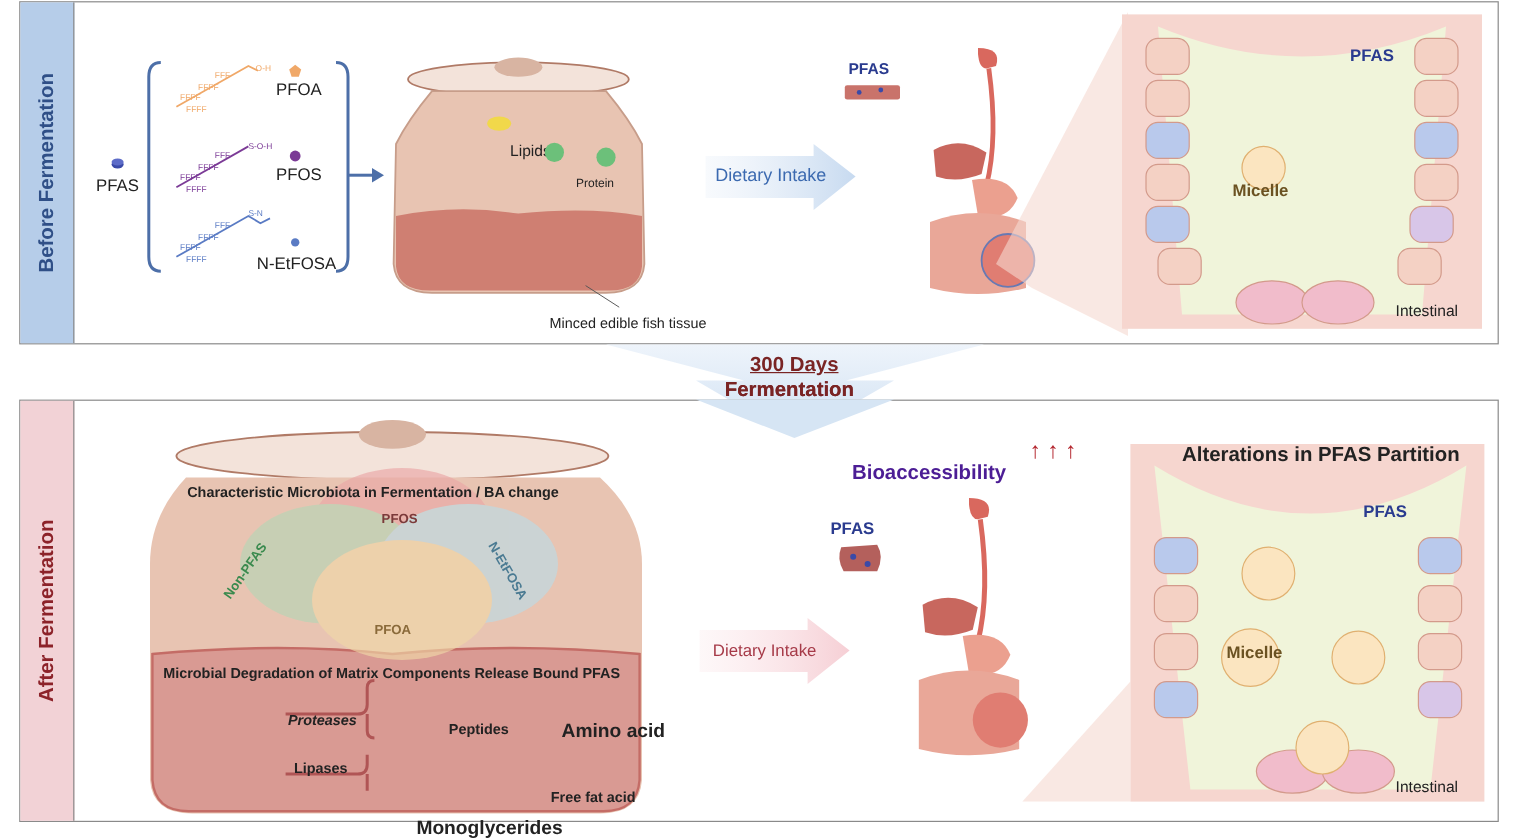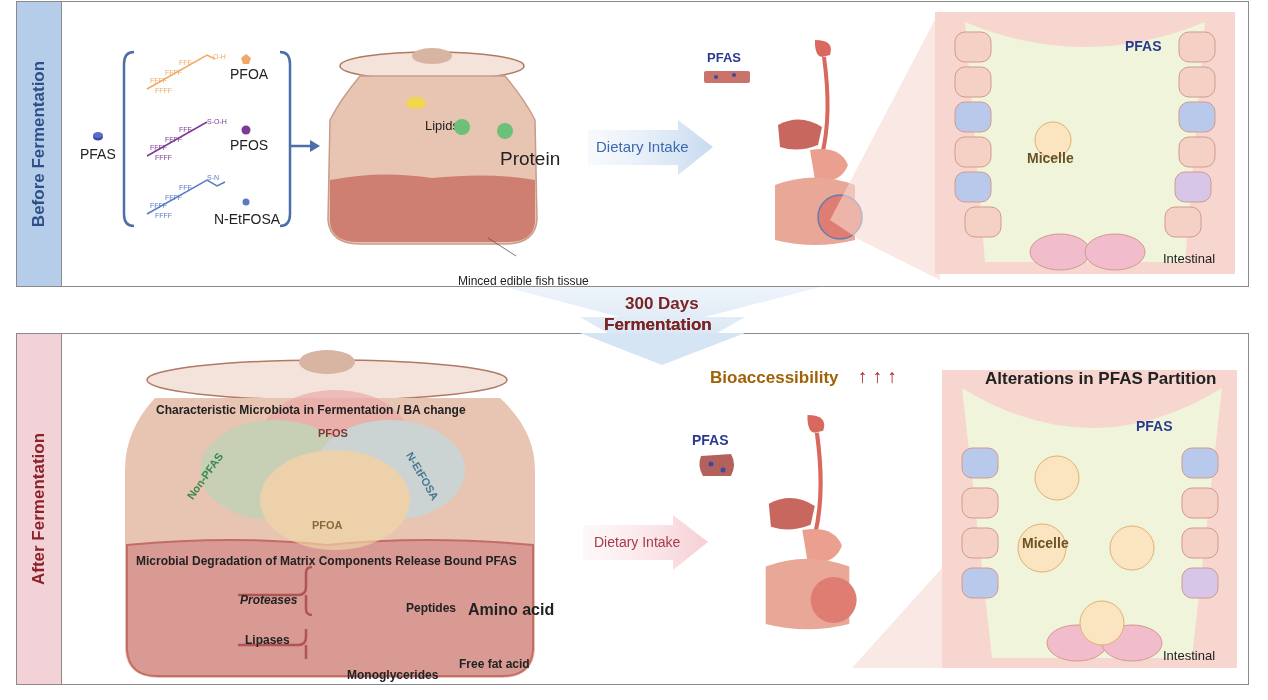--- a/index.html
+++ b/index.html
@@ -85,31 +85,31 @@
   </svg>
 <div class="t" style="left:214px;top:211px;font-size:14px;">N-EtFOSA</div>
 
 <svg style="left:320px;top:40px;width:225px;height:210px;" viewBox="0 0 225 210">
   <ellipse cx="112" cy="26" rx="92" ry="14" fill="#f3e3da" stroke="#b07a66" stroke-width="1.5"></ellipse>
   <ellipse cx="112" cy="16" rx="20" ry="8" fill="#d8b4a2"></ellipse>
   <path d="M40 36 Q20 60 10 80 L8 180 Q10 204 40 204 L185 204 Q215 204 217 180 L215 80 Q205 60 185 36 Z" fill="#e8c4b2" stroke="#c79d8a" stroke-width="1.5"></path>
   <path d="M10 140 Q60 130 112 138 Q170 132 215 140 L215 182 Q213 202 188 202 L38 202 Q12 202 10 182 Z" fill="#cf7f72"></path>
 </svg>
 <div class="t" style="left:425px;top:118px;font-size:13px;">Lipids</div>
-<div class="t" style="left:500px;top:148px;font-size:19px;">Protein</div>
+<div class="t" style="left:480px;top:148px;font-size:10px;">Protein</div>
 <svg style="left:405px;top:95px;width:22px;height:16px;">
     <ellipse cx="11" cy="8" rx="10" ry="6" fill="#f1d84a"></ellipse>
   </svg>
 <svg style="left:452px;top:118px;width:20px;height:18px;">
     <circle cx="10" cy="9" r="8" fill="#6cc07a"></circle>
   </svg>
 <svg style="left:495px;top:122px;width:20px;height:18px;">
     <circle cx="10" cy="9" r="8" fill="#6cc07a"></circle>
   </svg>
-<div class="t" style="left:458px;top:262px;font-size:12px;margin-top:12px;">Minced edible fish tissue</div>
+<div class="t" style="left:458px;top:262px;font-size:12px;">Minced edible fish tissue</div>
 <svg style="left:488px;top:238px;width:30px;height:20px;">
     <line x1="0" y1="0" x2="28" y2="18" stroke="#555" stroke-width="0.8"></line>
   </svg>
 
 <svg style="left:588px;top:120px;width:125px;height:55px;" viewBox="0 0 125 55">
   <defs>
       <linearGradient id="gb" x1="0" x2="1">
         <stop offset="0" stop-color="#e6eef8" stop-opacity="0.3"></stop>
         <stop offset="1" stop-color="#c7daf0"></stop>
       </linearGradient>
@@ -163,21 +163,21 @@
 
 <svg style="left:505px;top:287px;width:315px;height:80px;" viewBox="0 0 315 80">
   <defs>
       <linearGradient id="gt" x1="0" x2="0" y1="0" y2="1">
         <stop offset="0" stop-color="#eef4fb"></stop>
         <stop offset="1" stop-color="#cfe0f2"></stop>
       </linearGradient>
     </defs>
   <path d="M0 0 L315 0 L200 30 L240 30 L157 78 L75 30 L115 30Z" fill="url(#gt)"></path>
 </svg>
-<div class="t b" style="left:625px;top:294px;font-size:17px;color:#7a2424;">300 Days</div>
+<div class="t b" style="left:625px;top:294px;font-size:17px;color:#7a2424;text-decoration:underline;">300 Days</div>
 <div class="t b" style="left:604px;top:315px;font-size:17px;color:#7a2424;">Fermentation</div>
 
 <div class="panel panel-bottom">
   <div class="side side-bottom">
     <div class="side-label">After Fermentation</div>
   </div>
 </div>
 
 <svg style="left:580px;top:333px;width:165px;height:34px;" viewBox="0 0 165 34">
   <path d="M0 0 L165 0 L82 32Z" fill="#d6e5f4"></path>
@@ -204,26 +204,26 @@
 
 <div class="t b" style="left:136px;top:554px;font-size:12px;">Microbial Degradation of Matrix Components Release Bound PFAS</div>
 <svg style="left:238px;top:567px;width:70px;height:50px;">
     <path d="M0 28 L60 28 M60 28 Q68 28 68 20 L68 6 Q68 0 74 0 M68 28 L68 42 Q68 48 74 48" stroke="#b05555" stroke-width="2.5" fill="none"></path>
   </svg>
 <svg style="left:238px;top:625px;width:70px;height:40px;">
     <path d="M0 20 L60 20 M60 20 Q68 20 68 12 L68 4 M68 20 L68 34" stroke="#b05555" stroke-width="2.5" fill="none"></path>
   </svg>
 <div class="t b" style="left:240px;top:593px;font-size:12px;font-style:italic;">Proteases</div>
 <div class="t b" style="left:245px;top:633px;font-size:12px;">Lipases</div>
-<div class="t b" style="left:374px;top:601px;font-size:12px;margin-left:32px;">Peptides</div>
+<div class="t b" style="left:374px;top:601px;font-size:12px;">Peptides</div>
 <div class="t b" style="left:468px;top:601px;font-size:16px;">Amino acid</div>
-<div class="t b" style="left:347px;top:668px;font-size:12px;">Monoglycerides</div>
+<div class="t b" style="left:347px;top:682px;font-size:16px;">Monoglycerides</div>
 <div class="t b" style="left:459px;top:657px;font-size:12px;">Free fat acid</div>
 
-<div class="t b" style="left:710px;top:368px;font-size:17px;color:#a16207;">Bioaccessibility</div>
+<div class="t b" style="left:710px;top:384px;font-size:17px;color:#4c1d95;">Bioaccessibility</div>
 <div class="t b" style="left:858px;top:366px;font-size:19px;color:#b4262e;">↑ ↑ ↑</div>
 
 <svg style="left:583px;top:515px;width:125px;height:55px;" viewBox="0 0 125 55">
   <defs>
       <linearGradient id="gr" x1="0" x2="1">
         <stop offset="0" stop-color="#fbe7ea" stop-opacity="0.3"></stop>
         <stop offset="1" stop-color="#f6cfd5"></stop>
       </linearGradient>
     </defs>
   <path d="M0 10 L90 10 L90 0 L125 27 L90 55 L90 45 L0 45Z" fill="url(#gr)"></path>

